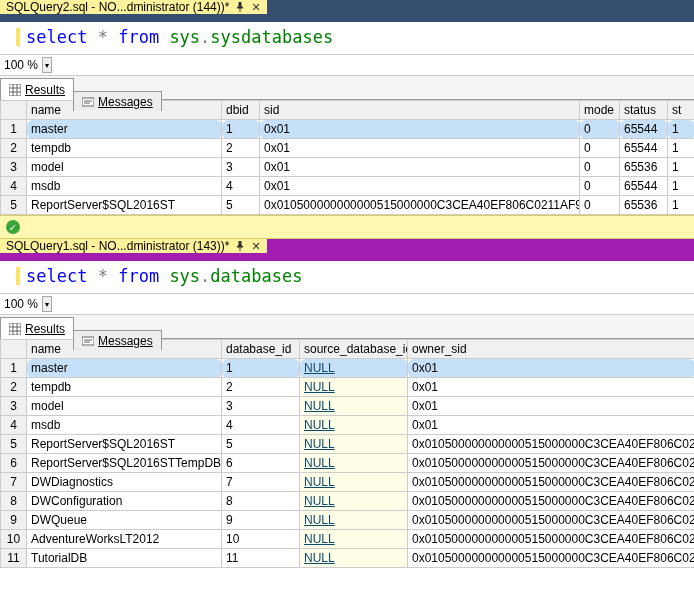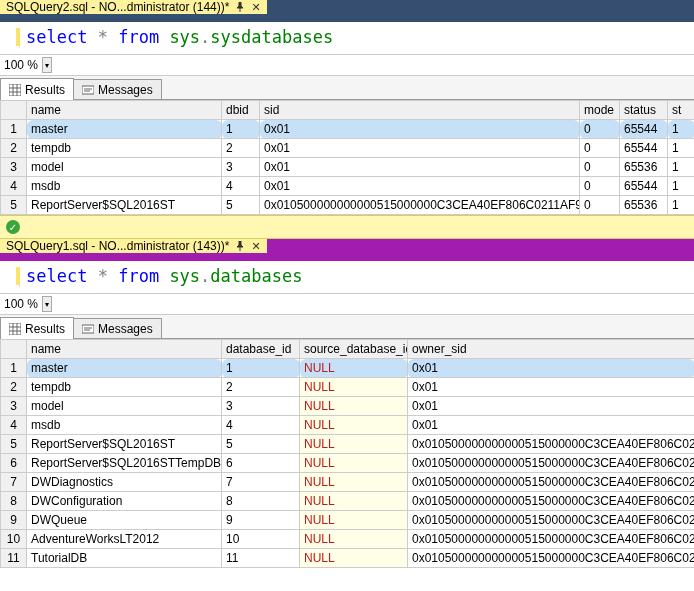--- a/index.html
+++ b/index.html
@@ -81,35 +81,36 @@
     justify-content: center;
     font-size: 8px;
     background:#eee;
   }
   .tabs2 {
     display: flex;
     border-bottom: 1px solid #999;
     background: #f5f5f5;
     height: 24px;
     align-items: flex-end;
+    text-decoration: underline;
   }
   .tab2 {
     display: flex;
     align-items: center;
     gap: 4px;
     padding: 2px 8px;
     border: 1px solid #999;
     border-bottom: none;
     background: #fff;
     margin-right: -1px;
     height: 22px;
     position: relative;
     top: 1px;
   }
-  .tab2.inactive { background: #ededed; top:0; height:20px;}
+  .tab2.inactive { background: #ededed; top:12px; height:20px;}
   .tab2 .ticon svg { display:block; }
   .grid-wrap { overflow: hidden; }
   table.grid {
     border-collapse: collapse;
     width: 100%;
     table-layout: fixed;
   }
   .grid th, .grid td {
     border: 1px solid #ccc;
     padding: 2px 4px;
@@ -123,21 +124,21 @@
   .grid th {
     background: #f0f0f0;
     font-weight: normal;
   }
   .grid td.rownum, .grid th.rownum {
     background: #f0f0f0;
     text-align: center;
     width: 26px;
   }
   .grid tr.sel td:not(.rownum) { background: #C6E0F7; border-radius: 6px; }
-  .grid td.nullcell { background: #FFFEE6; color:#b91c1c; }
+  .grid td.nullcell { background: #FFFEE6; color:#0c4a6e;text-decoration:underline; }
   .statusbar {
     background: #FFF7B2;
     border-top: 1px solid #d6cc6a;
     border-bottom: 1px solid #d6cc6a;
     display: flex;
     align-items: center;
     height: 24px;
     padding: 0 6px;
     gap: 6px;
   }

